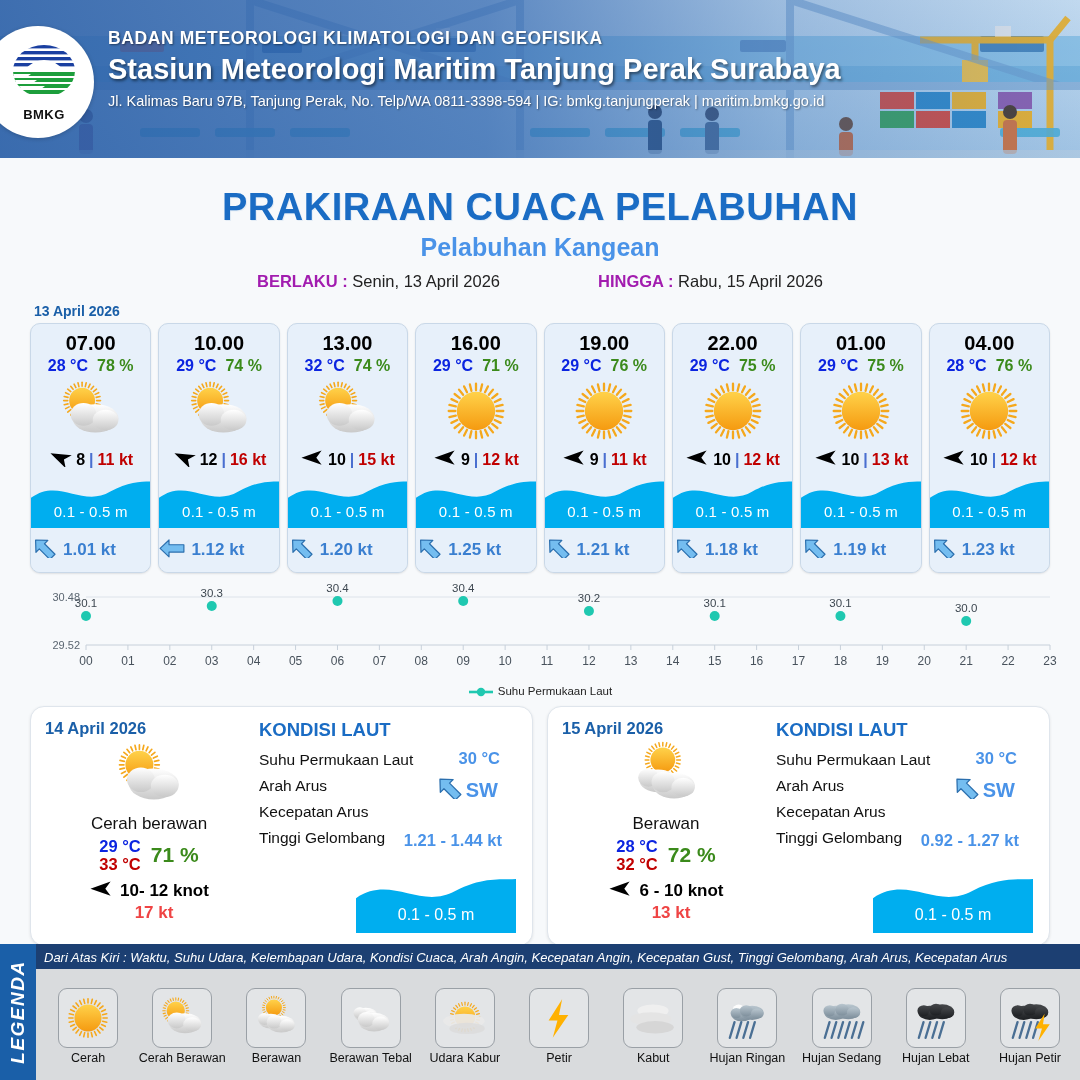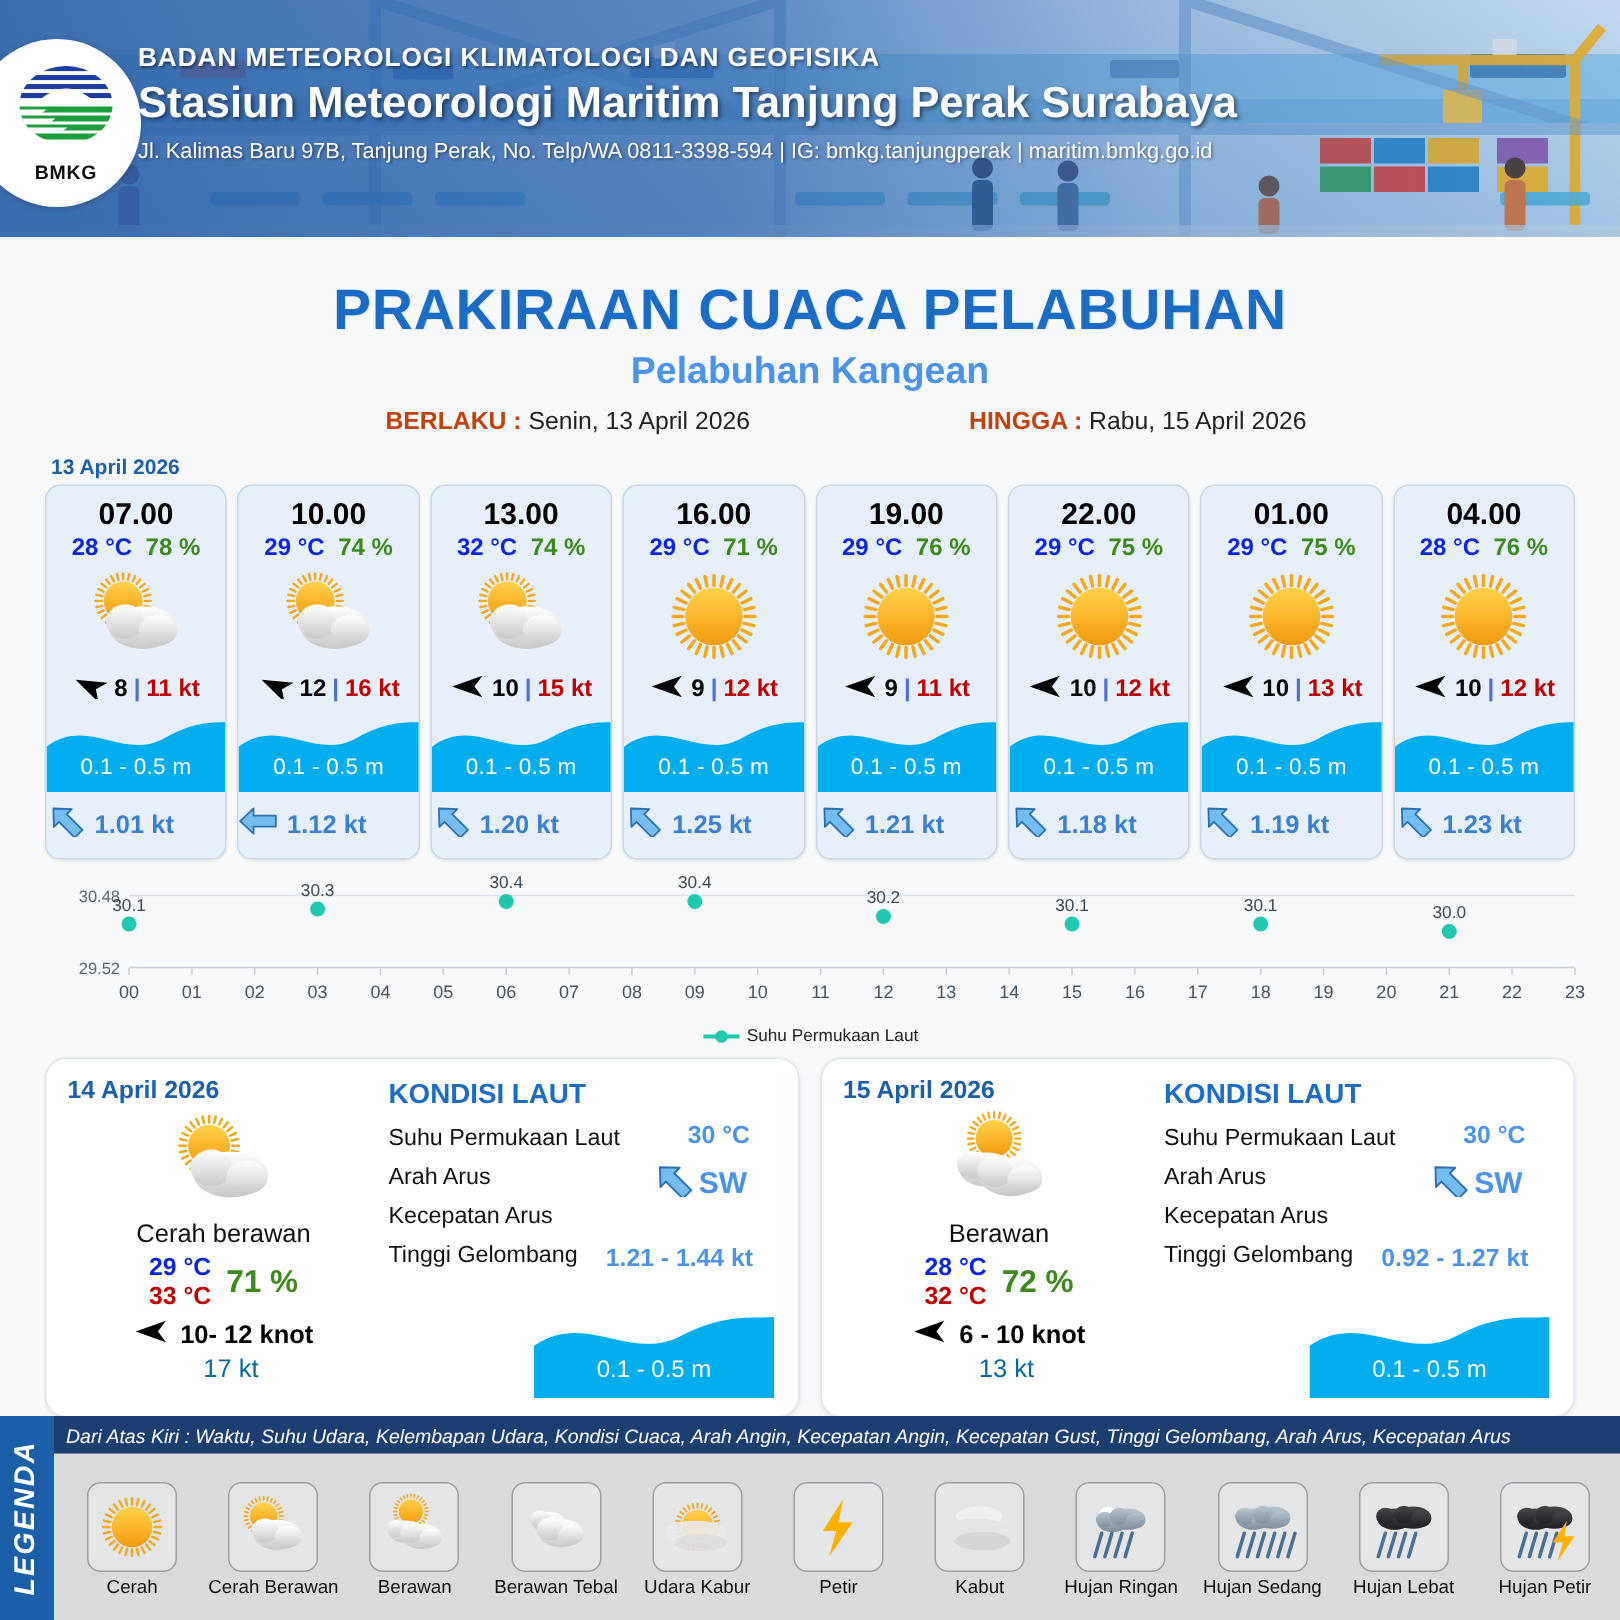--- a/index.html
+++ b/index.html
@@ -25,21 +25,21 @@
   }
   .logo-wrap {
     position:absolute; left:-18px; top:26px;
     width:112px; height:112px; border-radius:50%;
     background:#fff; display:flex; align-items:center; justify-content:center;
     box-shadow:0 1px 4px rgba(0,0,0,.2);
     z-index:4;
   }
   .logo-inner { margin-left:12px; text-align:center; }
   .logo-txt { font-size:13px; font-weight:bold; color:#111; letter-spacing:.5px; margin-top:-2px;}
-  .hdr-text { position:absolute; left:92px; top:28px; z-index:5; }
+  .hdr-text { position:absolute; left:108px; top:28px; z-index:5; }
   .hdr-line1 {
     font-size:17.5px; font-weight:bold; color:#fff; letter-spacing:.6px;
     text-shadow:1px 1px 2px rgba(0,0,0,.45);
   }
   .hdr-line2 {
     font-size:29px; font-weight:bold; color:#fff; margin-top:4px;
     text-shadow:1.5px 1.5px 3px rgba(0,0,0,.5);
   }
   .hdr-line3 {
     font-size:14.5px; color:#fff; margin-top:7px;
@@ -47,21 +47,21 @@
   }
 
   
   .title-block { text-align:center; padding-top:28px; }
   .title-main {
     font-size:38px; font-weight:bold; color:#1a6cc4; letter-spacing:.5px;
     text-shadow:1px 1px 0 #e3ecf5;
   }
   .title-sub { font-size:25px; font-weight:bold; color:#4a93e8; margin-top:4px; }
   .validity { margin-top:10px; display:flex; justify-content:center; gap:98px; font-size:16.5px; }
-  .validity b { color:#c2410c;margin-left:48px; }
+  .validity b { color:#a21caf; }
   .validity span { color:#222; }
 
   
   .date-label {
     color:#1a5fa8; font-weight:bold; font-size:14px;
     margin:12px 0 4px 34px;
   }
 
   
   .cards { display:flex; gap:7px; padding:0 30px; }
@@ -106,21 +106,21 @@
   .p-date { color:#1a5fa8; font-weight:bold; font-size:16.5px; }
   .p-icon { height:72px; display:flex; align-items:center; justify-content:center; margin-top:2px; }
   .p-cond { text-align:center; font-size:17px; color:#111; margin-top:2px; }
   .p-temps { display:flex; align-items:center; justify-content:center; gap:10px; margin-top:3px; }
   .p-tcol { line-height:1.12; }
   .p-tmin { font-size:16.5px; font-weight:bold; color:#0b24e0; }
   .p-tmax { font-size:16.5px; font-weight:bold; color:#c00000; }
   .p-hum { font-size:21px; font-weight:bold; color:#3b8a1b; }
   .p-wind { display:flex; align-items:center; justify-content:center; gap:7px; margin-top:6px; }
   .p-wtxt { font-size:17px; font-weight:bold; color:#000; }
-  .p-gust { text-align:center; font-size:17px; font-weight:normal; color:#0369a1; margin-top:2px; margin-left:10px;}
+  .p-gust { text-align:center; font-size:17px; font-weight:bold; color:#ef4444; margin-top:2px; margin-left:10px;}
   .p-right { flex:1; padding-left:6px; position:relative; }
   .p-title { color:#1a6cc4; font-weight:bold; font-size:18.5px; margin-bottom:6px; }
   .p-row { display:flex; align-items:center; min-height:26px; }
   .p-lbl { font-size:15.5px; color:#111; }
   .p-val { font-size:16.5px; font-weight:bold; color:#4a93e8; }
   .p-sst { position:absolute; right:18px; top:30px; }
   .p-arah { position:absolute; right:20px; top:58px; display:flex; align-items:center; gap:3px;}
   .p-arah-txt { font-size:20px; font-weight:bold; color:#4a93e8; }
   .p-kec { position:absolute; right:16px; top:112px; font-size:16.5px; font-weight:bold; color:#4a93e8; }
   .p-wavebox { position:absolute; right:2px; bottom:2px; width:160px; height:60px; }

